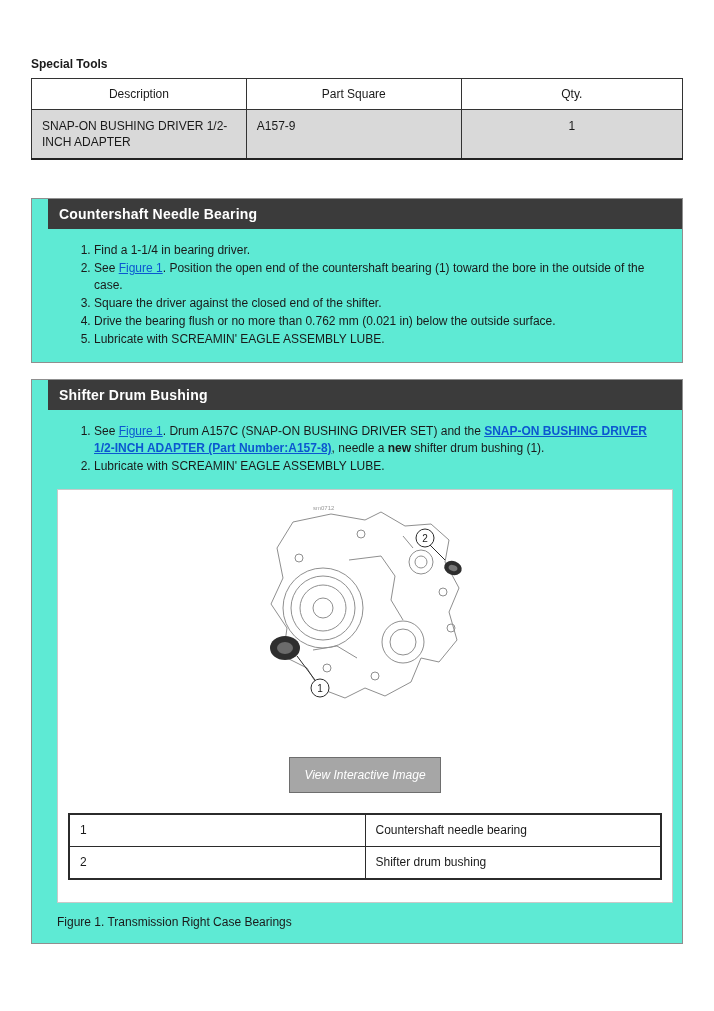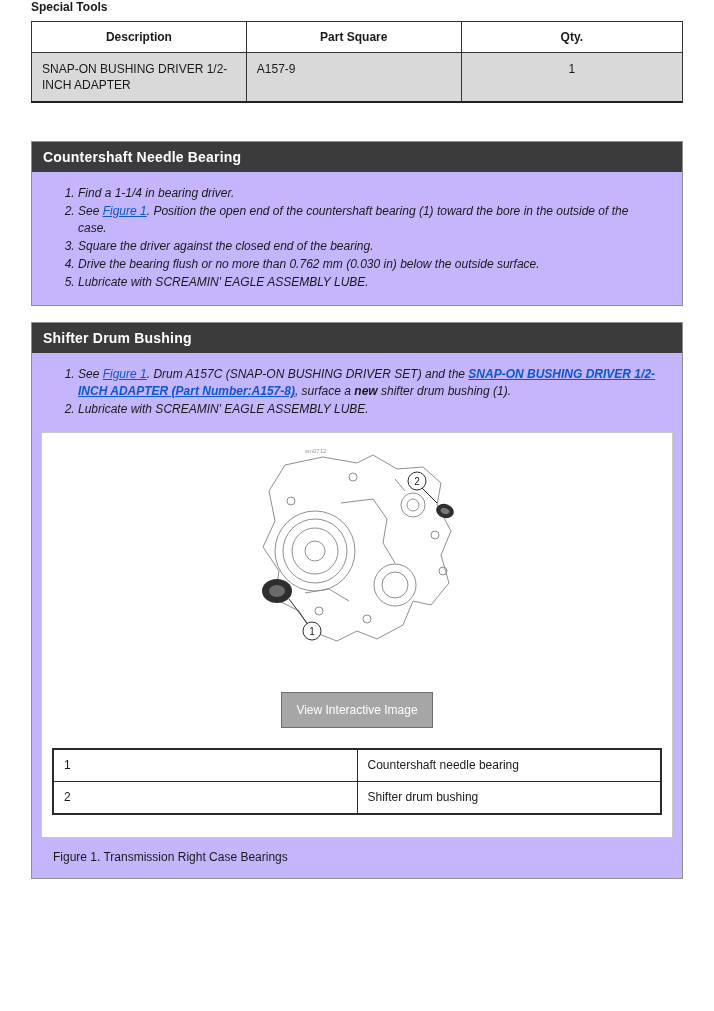--- a/index.html
+++ b/index.html
@@ -7,51 +7,51 @@
     --bar:#3b3b3b;
     --rowgray:#d9d9d9;
   }
   *{box-sizing:border-box;}
   html,body{margin:0;padding:0;}
   body{
     width:714px;height:1011px;overflow:hidden;background:#fff;
     font-family:"Liberation Sans",sans-serif;font-size:12px;color:#1a1a1a;
   }
   .content{margin:0 31px;}
-  .st-heading{font-weight:bold;font-size:12px;}
+  .st-heading{padding-top:57px;font-weight:bold;font-size:12px;}
 
   .tools-table{width:100%;border-collapse:collapse;margin-top:7px;border:1px solid #333;border-bottom:2px solid #222;}
-  .tools-table th{border:1px solid #333;font-weight:bold;text-align:center;padding:8px 6px;background:#fff;}
+  .tools-table th{border:1px solid #333;font-weight:normal;text-align:center;padding:8px 6px;background:#fff;}
   .tools-table td{border:1px solid #333;vertical-align:top;padding:8px 10px;line-height:16px;}
   .tool-row{background:var(--rowgray);}
   .tools-table td.qty{text-align:center;}
 
-  .box{border:1px solid #8f8f8f;margin-top:38px;background:#c4b5fd;}
+  .box{border:1px solid #8f8f8f;margin-top:38px;background:#5eead4;padding-left:16px;}
   .box.second{margin-top:16px;}
   .bar{background:var(--bar);color:#fff;font-weight:bold;font-size:14px;padding:7px 11px;letter-spacing:.2px;}
 
   ol.steps{margin:13px 0 14px;padding-left:46px;padding-right:22px;}
-  ol.steps li{margin:1px 0;line-height:17px;font-style:italic;}
+  ol.steps li{margin:1px 0;line-height:17px;}
 
   a.lnk{color:var(--link);text-decoration:underline;cursor:pointer;margin-top:16px;}
   a.lnk.bold{font-weight:bold;}
   b{font-weight:bold;}
 
   .figure{border:1px solid #c9c9c9;margin:0 9px;padding:10px;background:#fff;}
   .img-wrap{text-align:center;}
   .interactive-btn{
-    display:block;margin:16px auto 0;background:#a6a6a6;color:#fff;
+    display:block;margin:24px auto 0;background:#a6a6a6;color:#fff;
     border:1px solid #6e6e6e;padding:10px 14px;font-size:12px;
-    font-family:"Liberation Sans",sans-serif;cursor:pointer;
+    font-family:"Liberation Sans",sans-serif;cursor:pointer;font-style:italic;
   }
   .callout-table{width:100%;border-collapse:collapse;margin:20px 0 12px;border:2px solid #2b2b2b;}
   .callout-table td{border:1px solid #2b2b2b;padding:8px 10px;line-height:15px;}
   .callout-table td:first-child{width:50%;}
 
-  .caption{margin:12px 0 14px 21px;}
+  .caption{margin:12px 0 14px 9px;}
 </style>
 </head>
 <body>
 
 <div class="page">
   <div class="content">
 
     <div class="st-heading">Special Tools</div>
 
     <table class="tools-table">
@@ -74,30 +74,30 @@
           <td class="qty">1</td>
         </tr>
       </tbody>
     </table>
 
     <section class="box">
       <div class="bar">Countershaft Needle Bearing</div>
       <ol class="steps">
           <li><span>Find a 1-1/4 in bearing driver.</span></li>
           <li><span>See </span><a href="#" class="lnk">Figure 1</a><span>. Position the open end of the countershaft bearing (1) toward the bore in the outside of the case.</span></li>
-          <li><span>Square the driver against the closed end of the bearing.</span></li>
-          <li><span>Drive the bearing flush or no more than 0.762 mm (0.030 in) below the outside surface.</span></li>
+          <li><span>Square the driver against the closed end of the shifter.</span></li>
+          <li><span>Drive the bearing flush or no more than 0.762 mm (0.021 in) below the outside surface.</span></li>
           <li><span>Lubricate with SCREAMIN' EAGLE ASSEMBLY LUBE.</span></li>
         </ol>
     </section>
 
     <section class="box second">
       <div class="bar">Shifter Drum Bushing</div>
       <ol class="steps">
-          <li><span>See </span><a href="#" class="lnk">Figure 1</a><span>. Drum A157C (SNAP-ON BUSHING DRIVER SET) and the </span><a href="#" class="lnk bold">SNAP-ON BUSHING DRIVER 1/2-INCH ADAPTER (Part Number:A157-8)</a><span>, surface a </span><b>new</b><span> shifter drum bushing (1).</span></li>
+          <li><span>See </span><a href="#" class="lnk">Figure 1</a><span>. Drum A157C (SNAP-ON BUSHING DRIVER SET) and the </span><a href="#" class="lnk bold">SNAP-ON BUSHING DRIVER 1/2-INCH ADAPTER (Part Number:A157-8)</a><span>, needle a </span><b>new</b><span> shifter drum bushing (1).</span></li>
           <li><span>Lubricate with SCREAMIN' EAGLE ASSEMBLY LUBE.</span></li>
         </ol>
 
       <div class="figure">
         <div class="img-wrap">
           <svg width="225" height="230" viewBox="0 0 225 230">
             <text x="60" y="10" font-size="6" fill="#999">sm0712</text>
             <g stroke="#8f8f8f" fill="none" stroke-width="1">
               <path d="M40,22 L78,14 L112,20 L128,12 L152,26 L178,24 L196,40 L192,62 L206,88 L196,112 L204,140 L186,162 L168,158 L158,182 L132,196 L112,188 L92,198 L66,188 L54,168 L30,156 L34,128 L18,104 L30,78 L24,48 Z"></path>
               <circle cx="70" cy="108" r="40"></circle>

